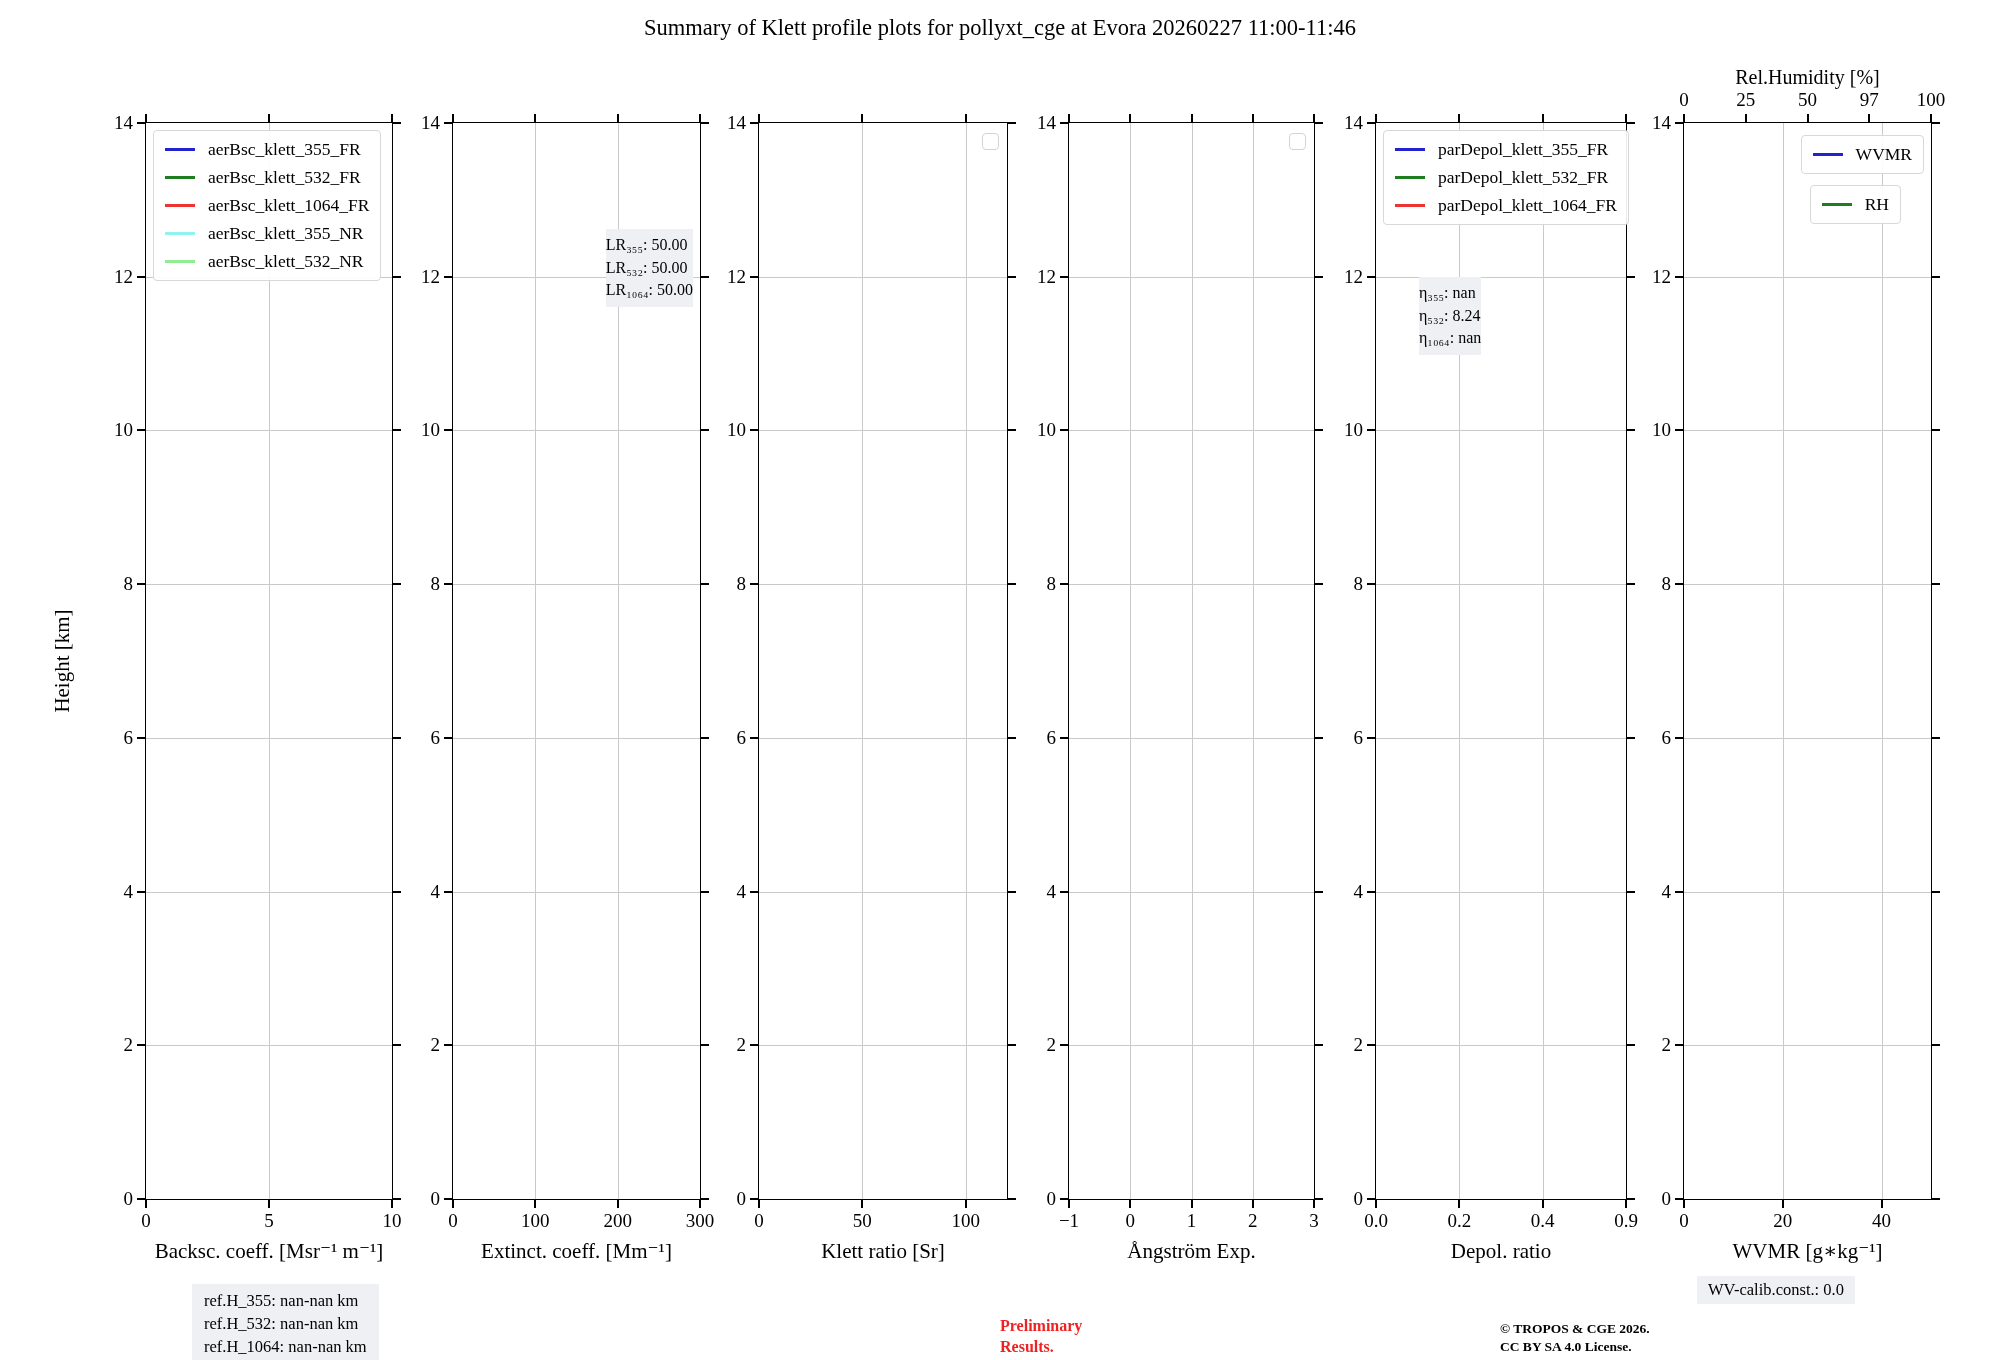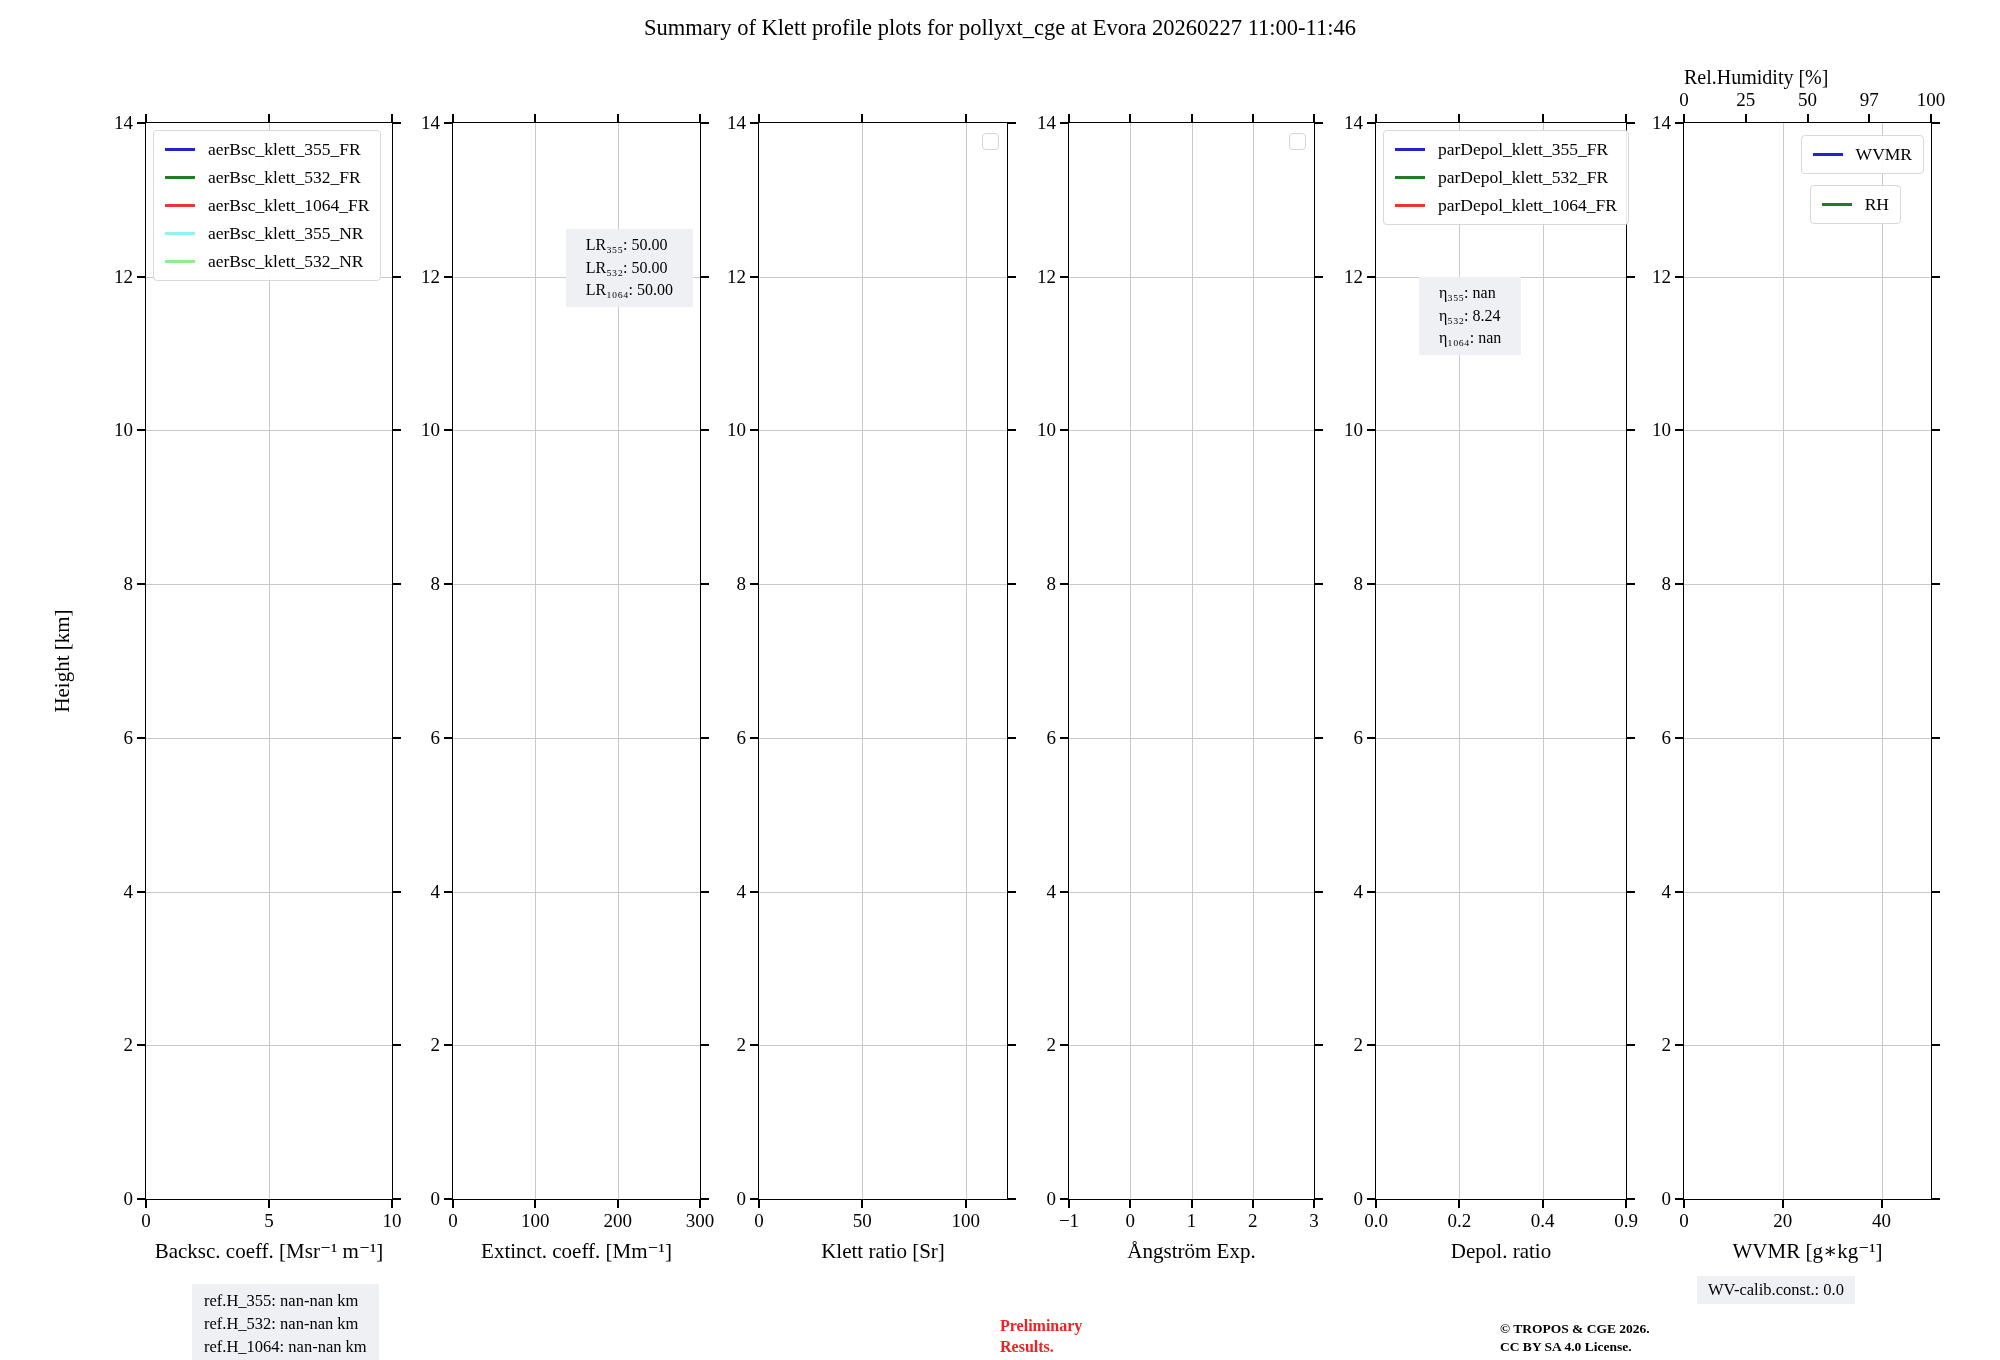--- a/index.html
+++ b/index.html
@@ -15,34 +15,34 @@
   .gv{position:absolute;top:0;bottom:0;width:1px;background:var(--grid,#c9c9c9);}
   .tick{position:absolute;background:#000;}
   .tl{left:-9px;width:8px;height:2px;transform:translateY(-50%);}
   .tr{right:-9px;width:8px;height:2px;transform:translateY(-50%);}
   .tb{bottom:-9px;width:2px;height:8px;transform:translateX(-50%);}
   .tt{top:-9px;width:2px;height:8px;transform:translateX(-50%);}
   .ylab{position:absolute;right:calc(100% + 13px);transform:translateY(-50%);font-size:19px;}
   .xlab{position:absolute;top:calc(100% + 11px);transform:translateX(-50%);font-size:19px;}
   .xaxis-label{position:absolute;top:calc(100% + 40px);left:-20px;width:calc(100% + 40px);
                text-align:center;font-size:21px;white-space:nowrap;}
-  .top-axis-label{position:absolute;top:-57px;left:0;width:100%;font-size:20px;}
+  .top-axis-label{position:absolute;top:-57px;left:0;width:100%;text-align:center;font-size:20px;}
   .toplab{position:absolute;top:-34px;transform:translateX(-50%);font-size:19px;}
 
   .legend{position:absolute;left:7px;top:7px;background:rgba(255,255,255,.92);
           border:1px solid #d8d8d8;border-radius:4px;padding:8px 11px;
           display:flex;flex-direction:column;gap:7px;}
   .l2{left:auto;}
   .lrow{display:flex;align-items:center;gap:13px;}
   .lline{width:30px;height:2.4px;flex:0 0 auto;}
   .llab{font-size:17.5px;white-space:nowrap;}
   .legend-empty{position:absolute;top:10px;right:8px;width:15px;height:15px;
                 border:1px solid #d4d4d4;border-radius:4px;background:rgba(255,255,255,.92);}
 
-  .anno{position:absolute;background:var(--anno-bg,#eef0f3);padding:5px 20px;
+  .anno{position:absolute;background:var(--anno-bg,#eef0f3);padding:5px 0;
         font-size:16px;line-height:1.42;white-space:nowrap;}
   .anno-line{display:block;}
 
   .refh{position:absolute;left:192px;top:1284px;background:var(--anno-bg,#eef0f3);
         padding:6px 12px;font-size:16.5px;line-height:1.38;}
   .block{display:block;}
 
   .badge{position:absolute;left:663px;top:1258px;width:275px;height:98px;
          background:var(--badge-bg,#b0b7b0);border:2px solid #151515;border-radius:12px;overflow:hidden;}
   .badge-strip{position:absolute;left:0;right:0;bottom:0;height:33px;background:#000;}

